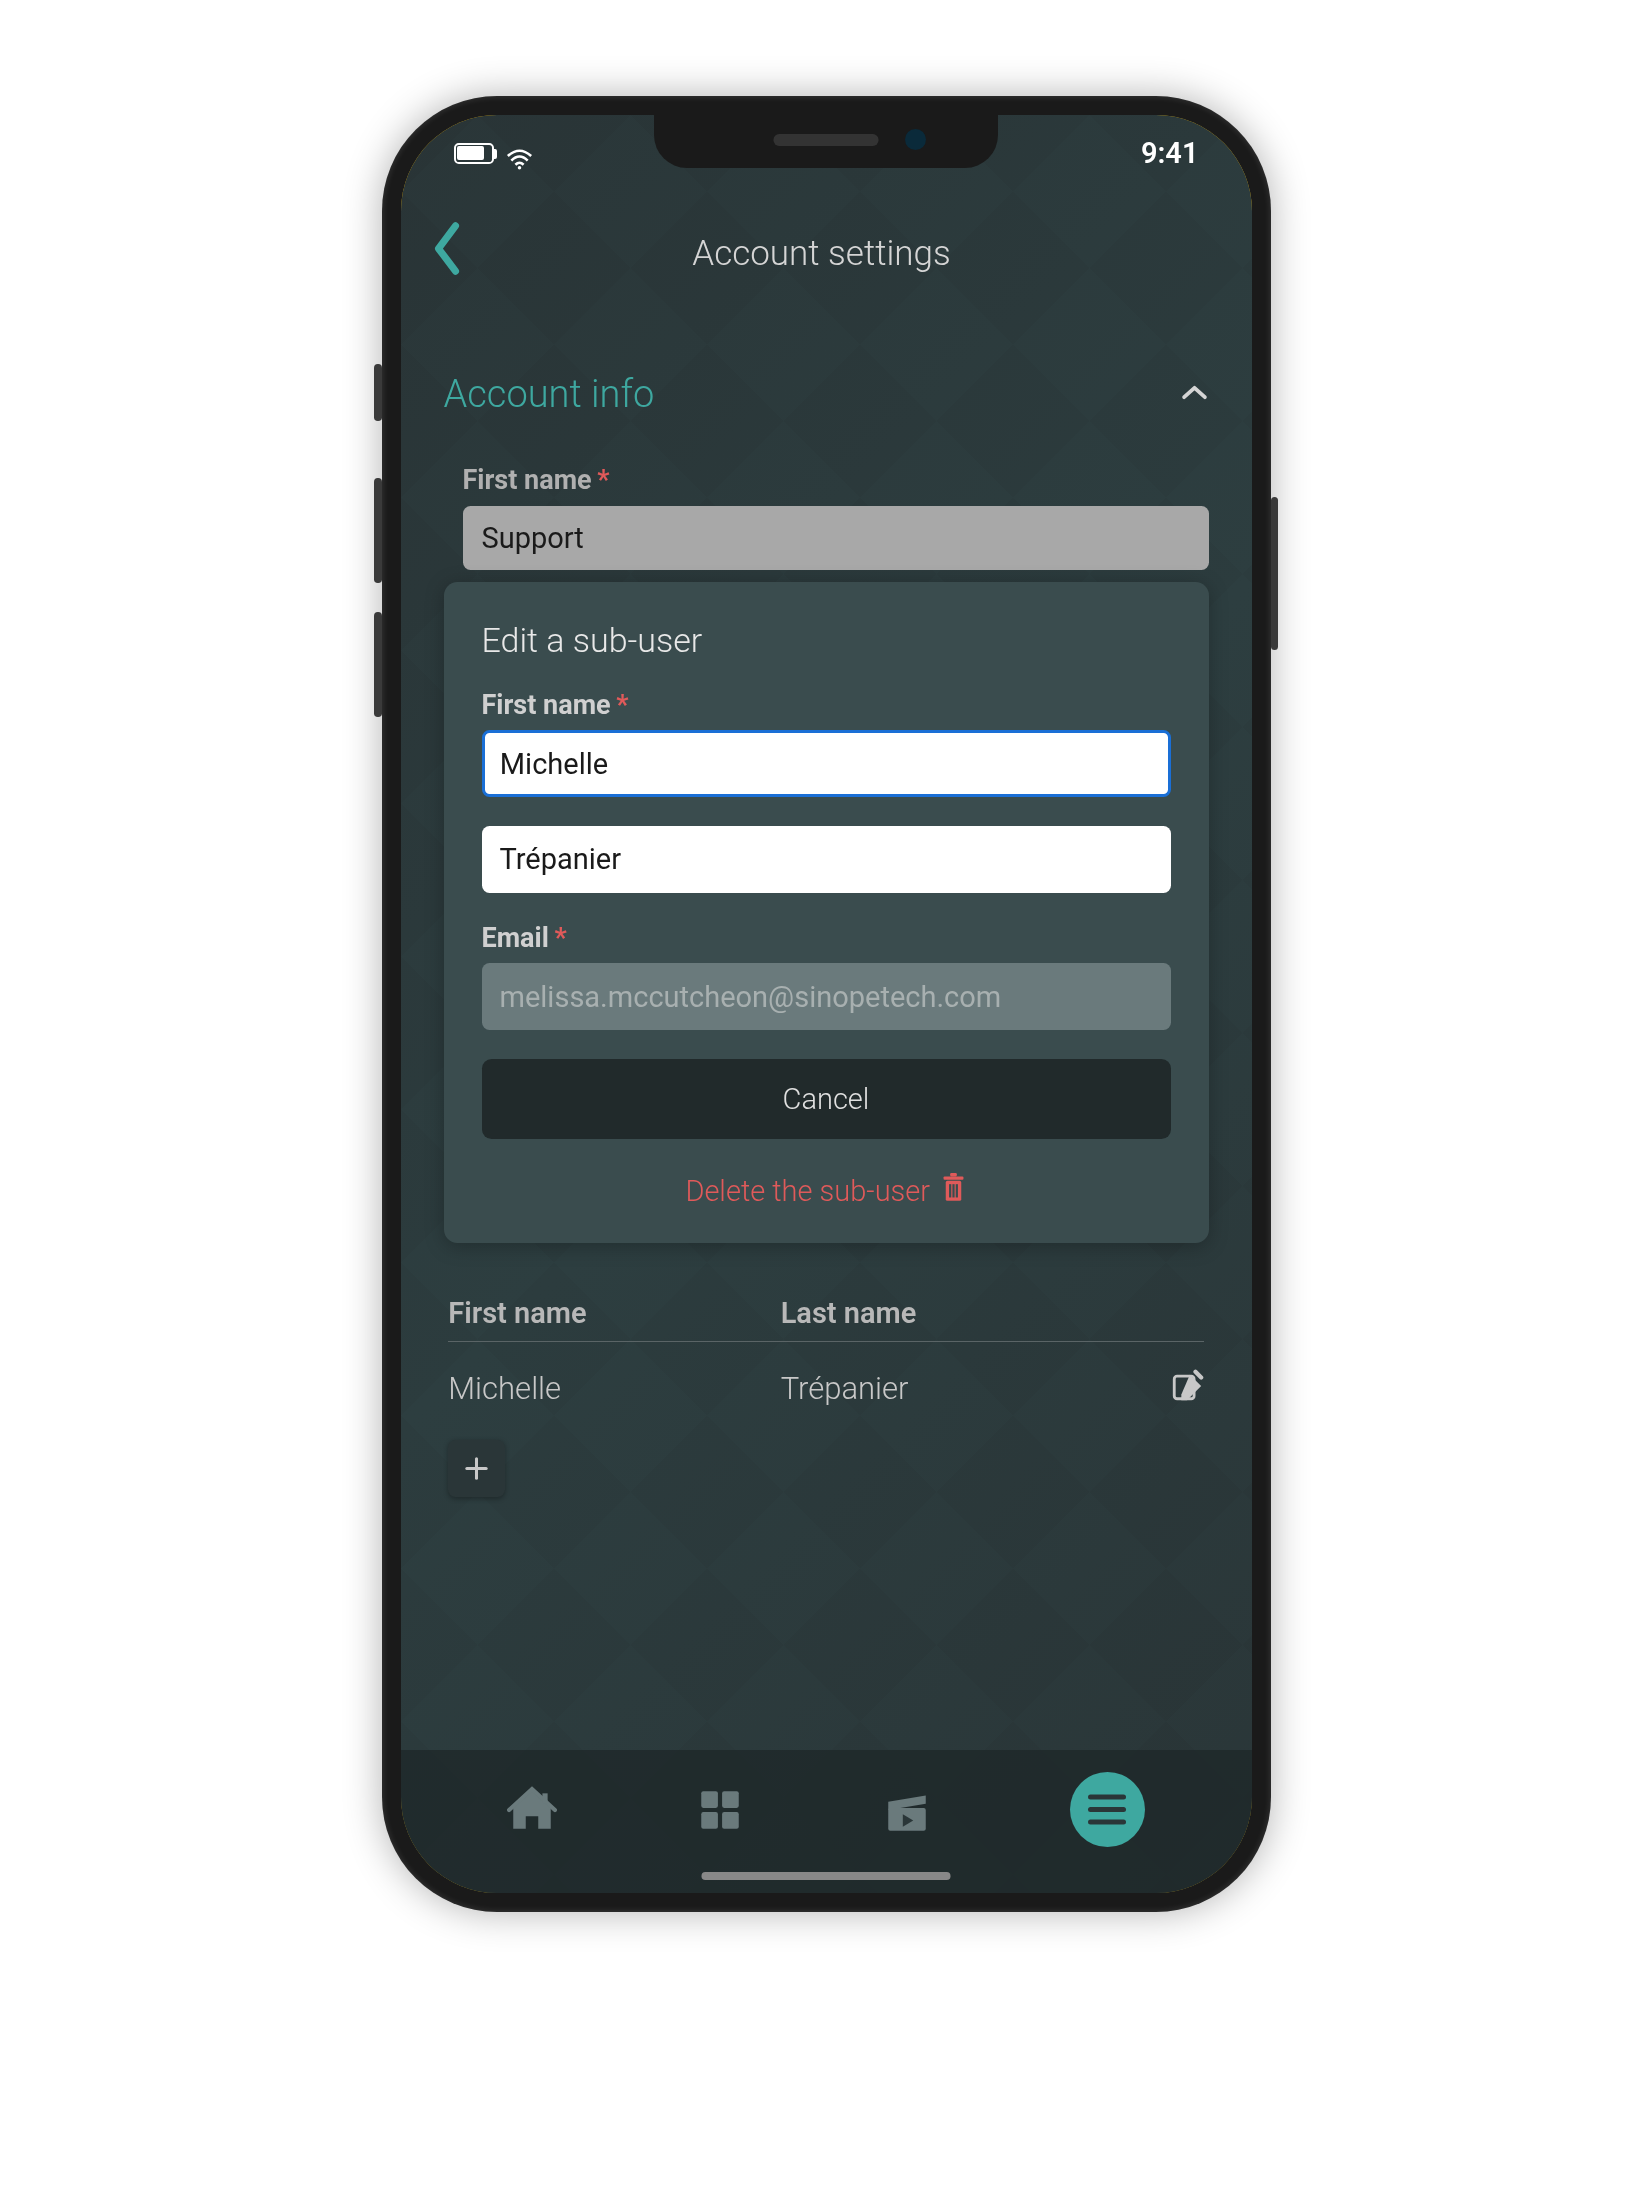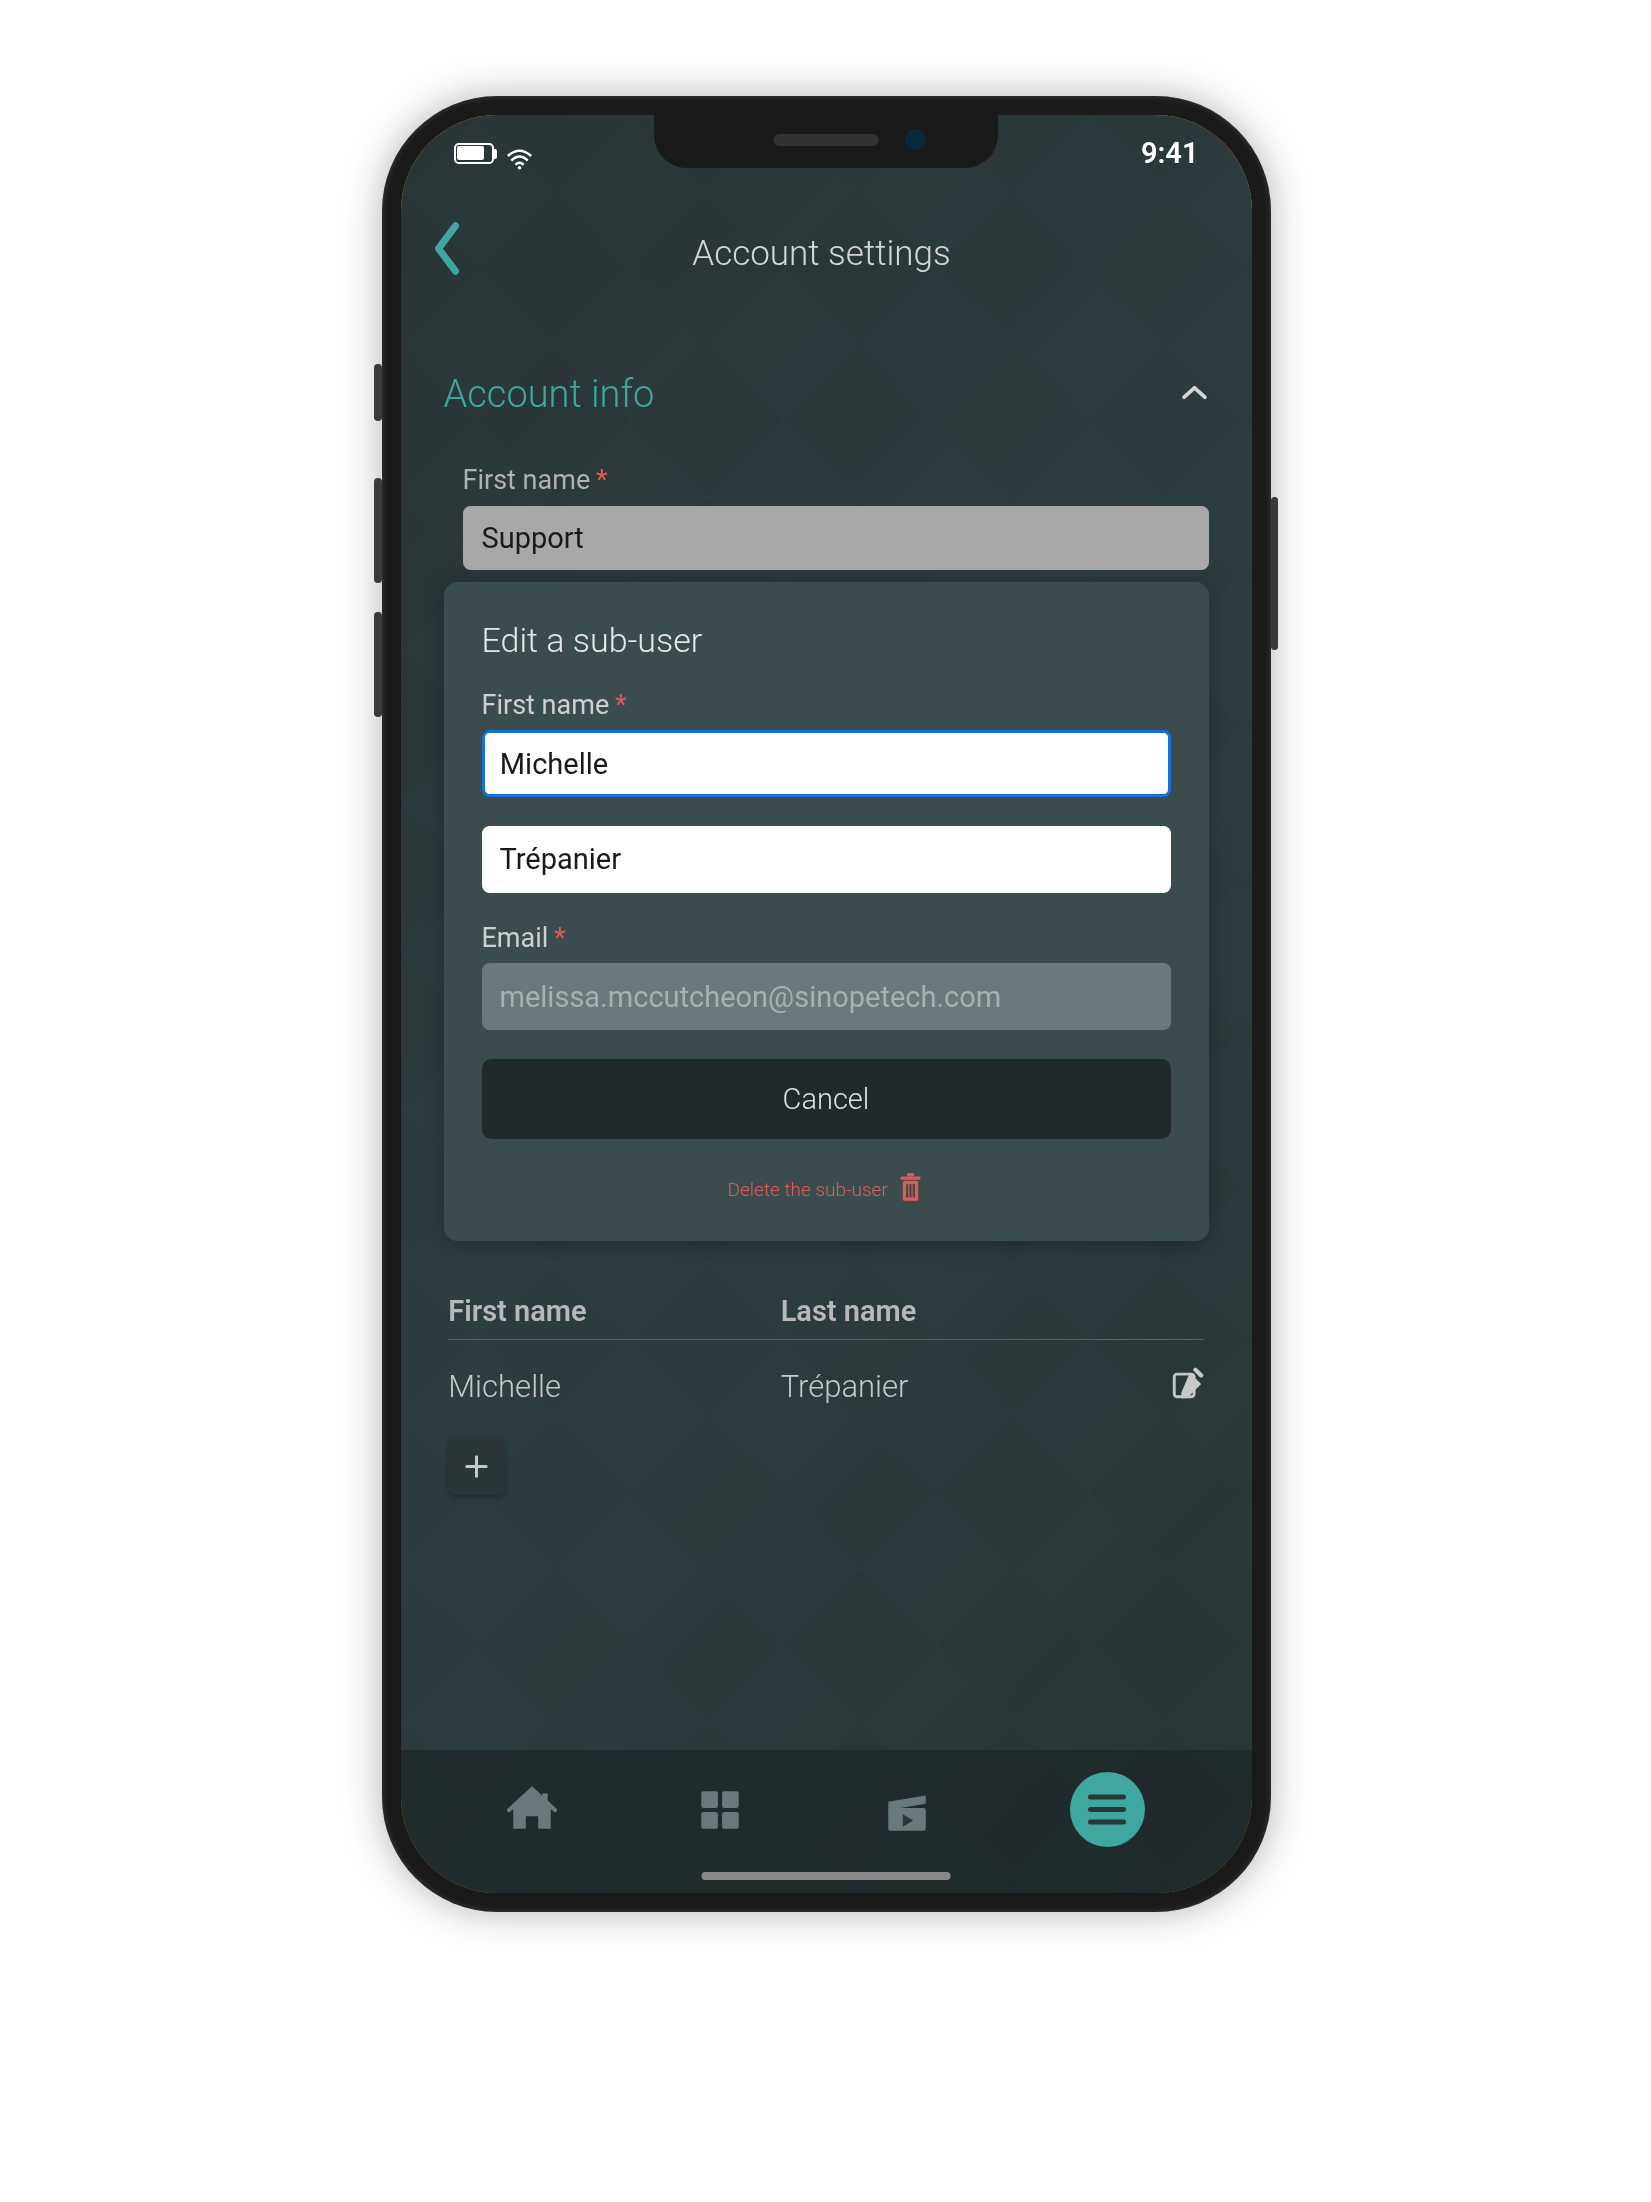--- a/index.html
+++ b/index.html
@@ -160,21 +160,21 @@
   }
   .chevron-up {
     color: #d5d5d5;
   }
   .chevron-up svg { width: 29px; height: 17px; }
 
   .field-group { margin: 19px 0 0 19px; }
   .field-label {
     font-size: 27px;
     color: #b0b0b0;
-    font-weight: 400;
+    font-weight: 700;
     margin-bottom: 9.6px;
   }
   .req { color: #e05a5a; margin-left: 5.7px; }
   .input-ro {
     background: #a8a8a8;
     border-radius: 7.6px;
     padding: 15.3px 19px;
     font-size: 29px;
     color: #1a1a1a;
     width: 100%;
@@ -227,21 +227,21 @@
     text-align: center;
     font-size: 29px;
     font-weight: 300;
   }
   .btn-cancel { background: #212a2b; color: #e0e0e0; }
   .btn-save { background: #5a6b6d; color: #c5c5c5; }
 
   .delete-link {
     text-align: center;
     color: #e05a5a;
-    font-size: 19px;
+    font-size: 29px;
     font-weight: 300;
     display: flex;
     align-items: center;
     justify-content: center;
     gap: 9.6px;
   }
   .trash-icon svg { width: 27px; height: 31px; }
 
   .table {
     margin-top: 53px;

